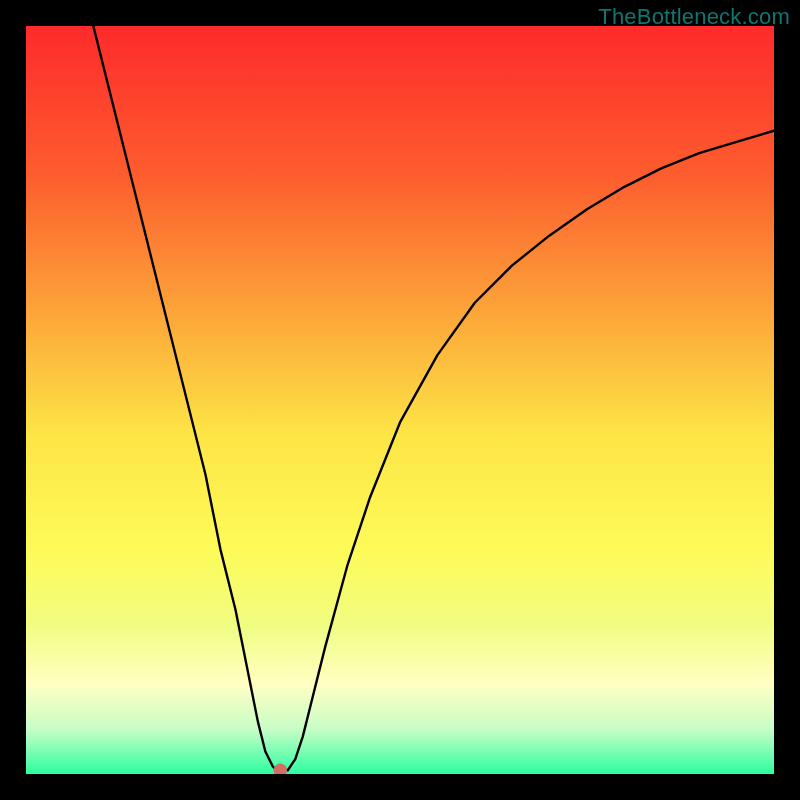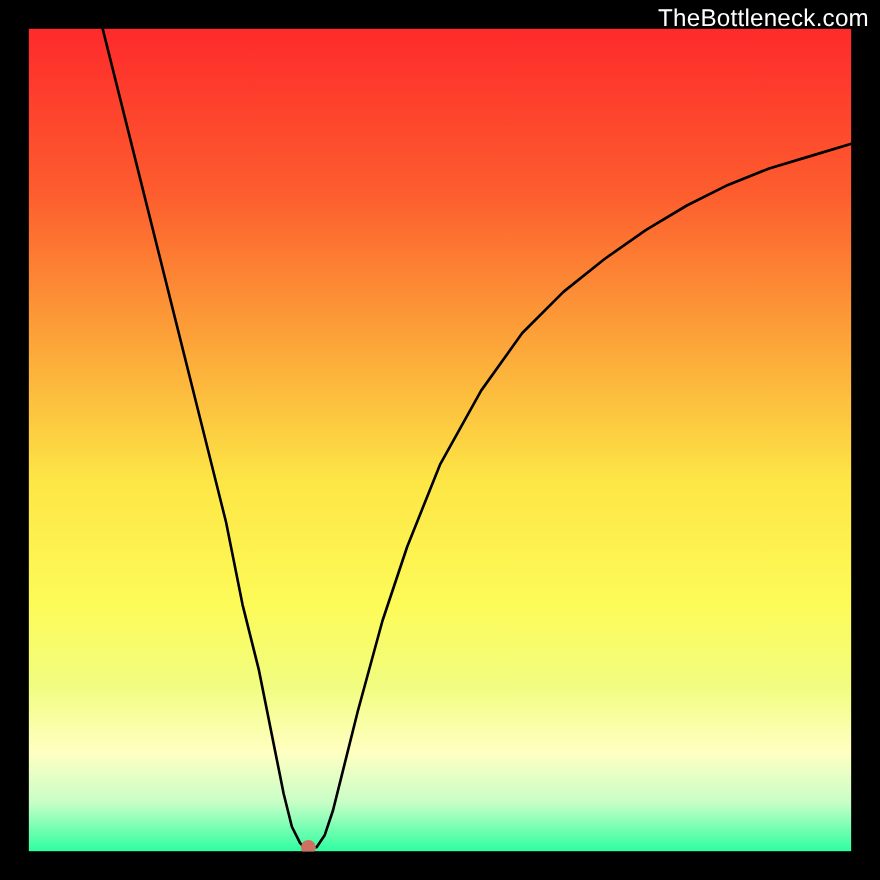--- a/index.html
+++ b/index.html
@@ -25,21 +25,21 @@
     top: 0;
     width: 748px;
     height: 748px;
   }
   .watermark {
     position: absolute;
     top: 4px;
     right: 10px;
     font-size: 22px;
     font-weight: 500;
-    color: #ffffff;
+    color: #0f766e;
     letter-spacing: 0.2px;
     user-select: none;
   }
   svg.curve {
     position: absolute;
     left: 0;
     top: 0;
     width: 748px;
     height: 748px;
   }

